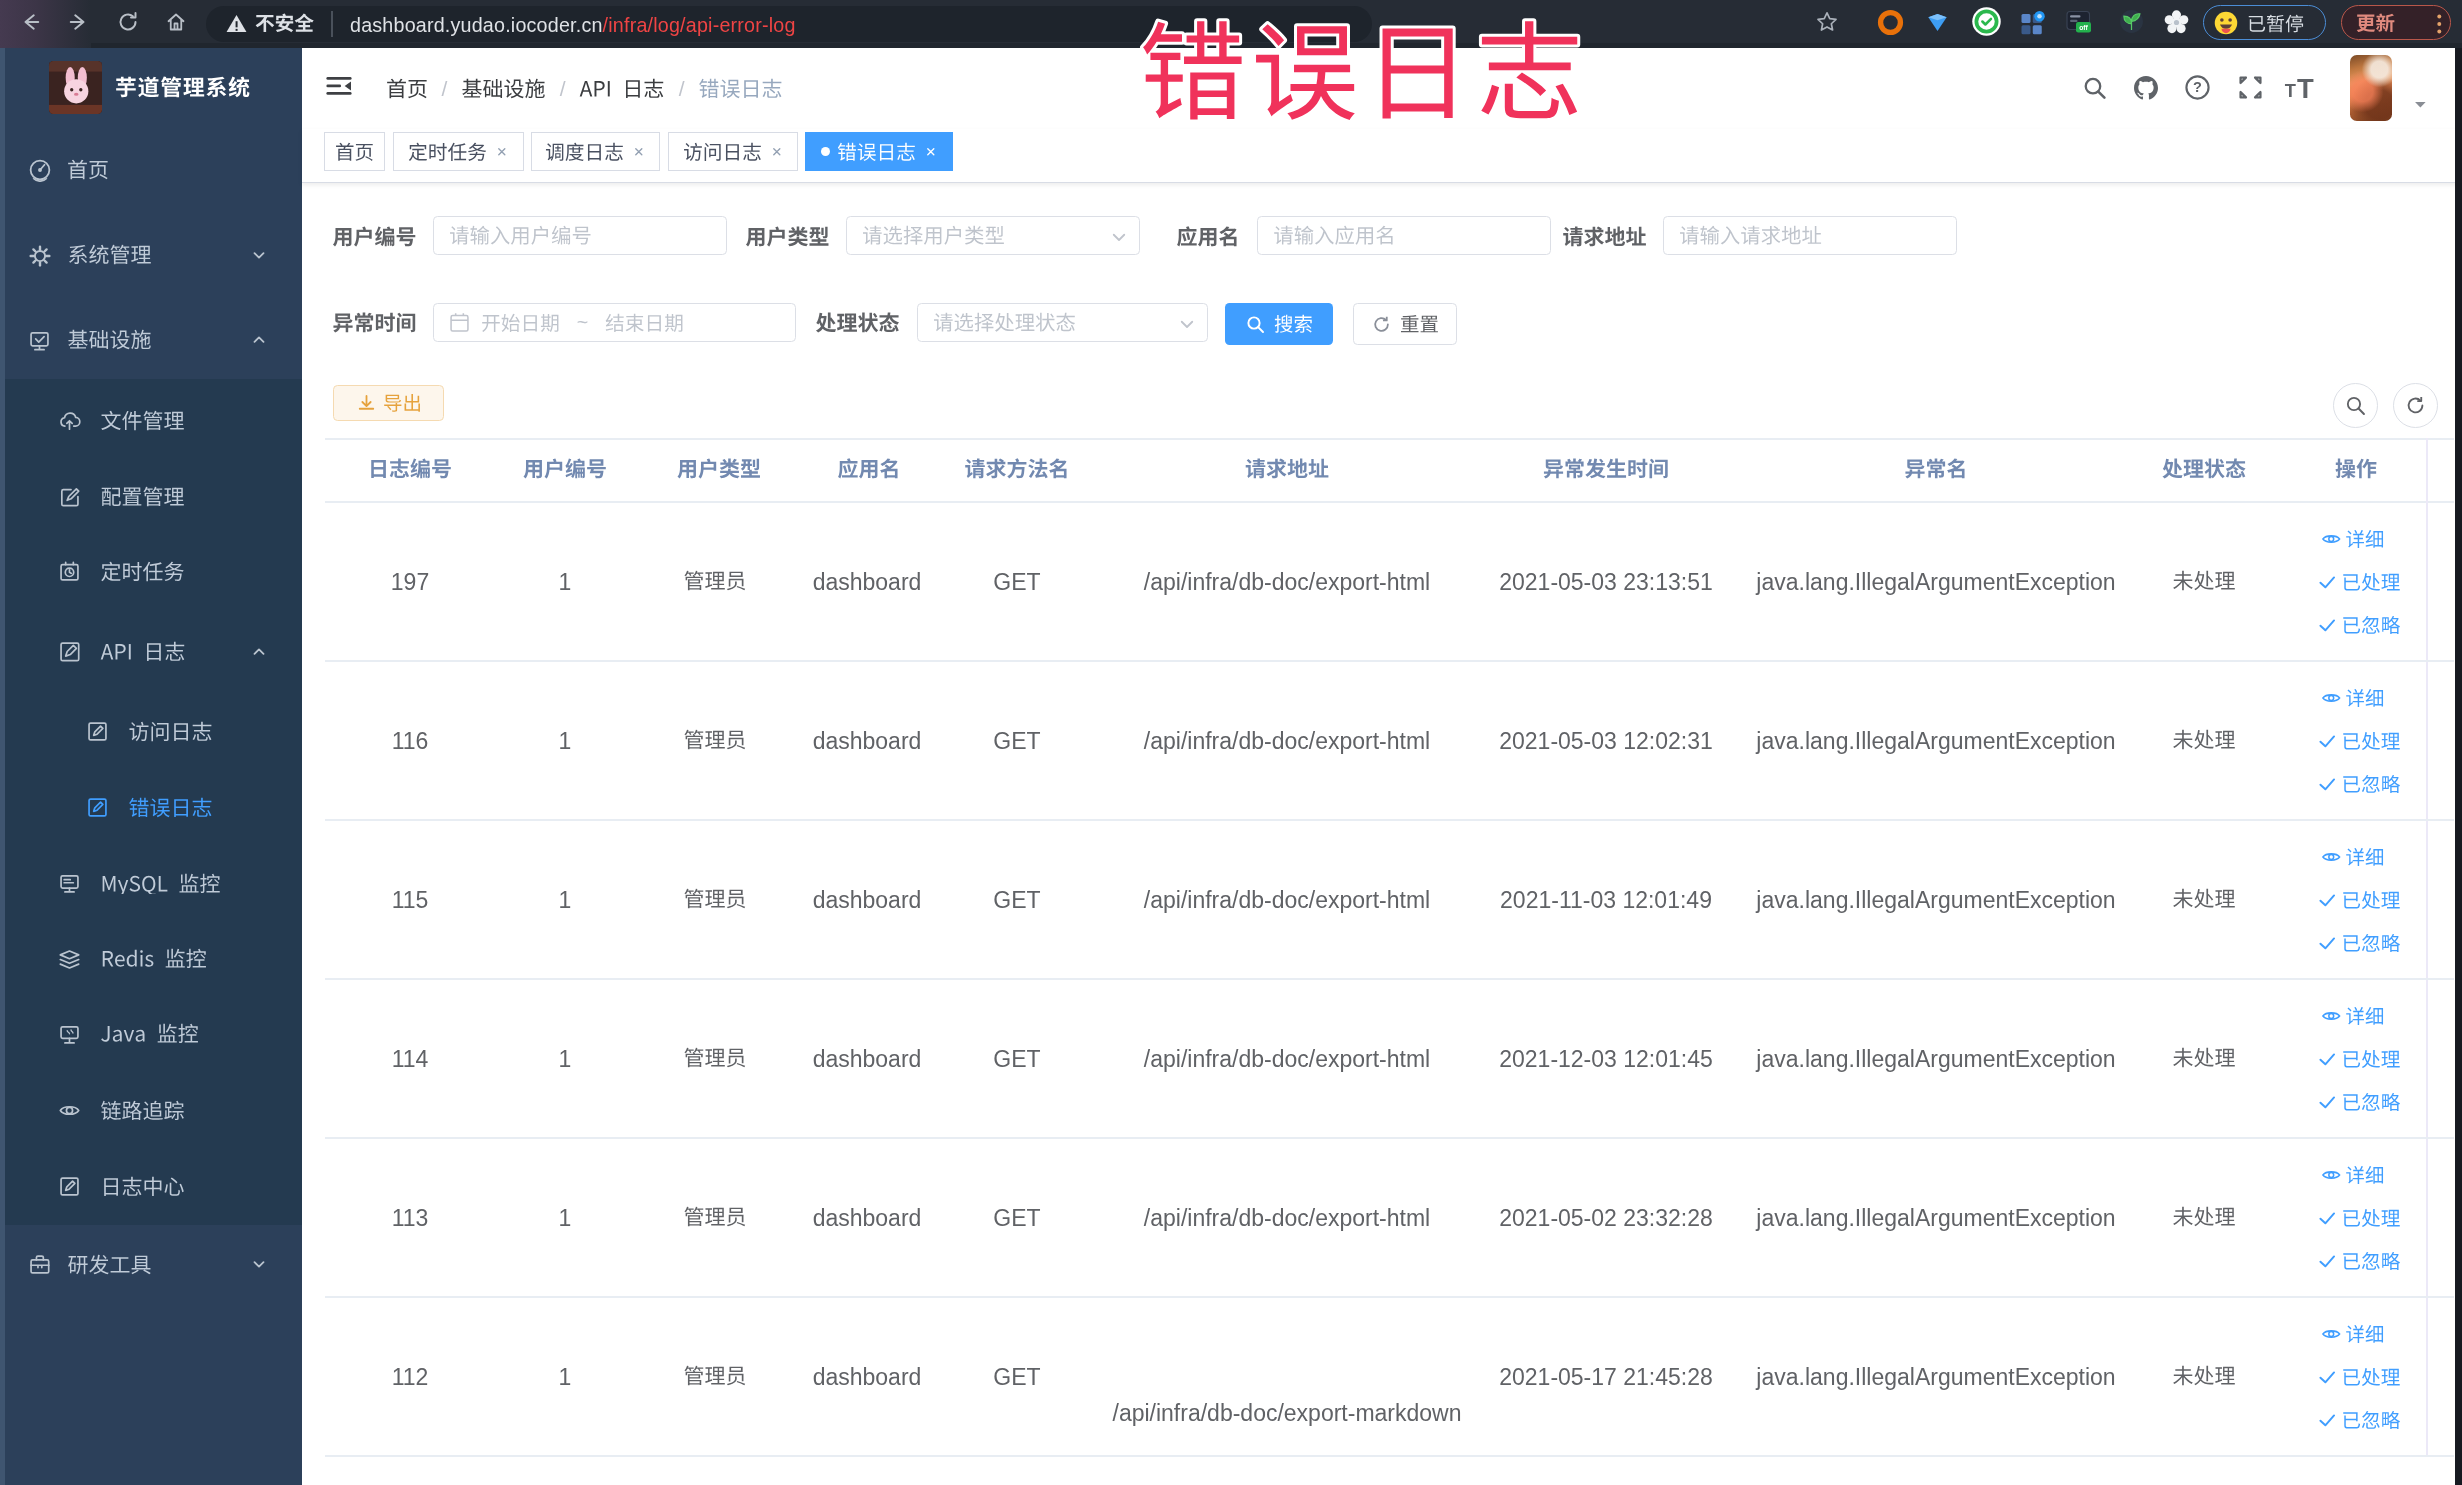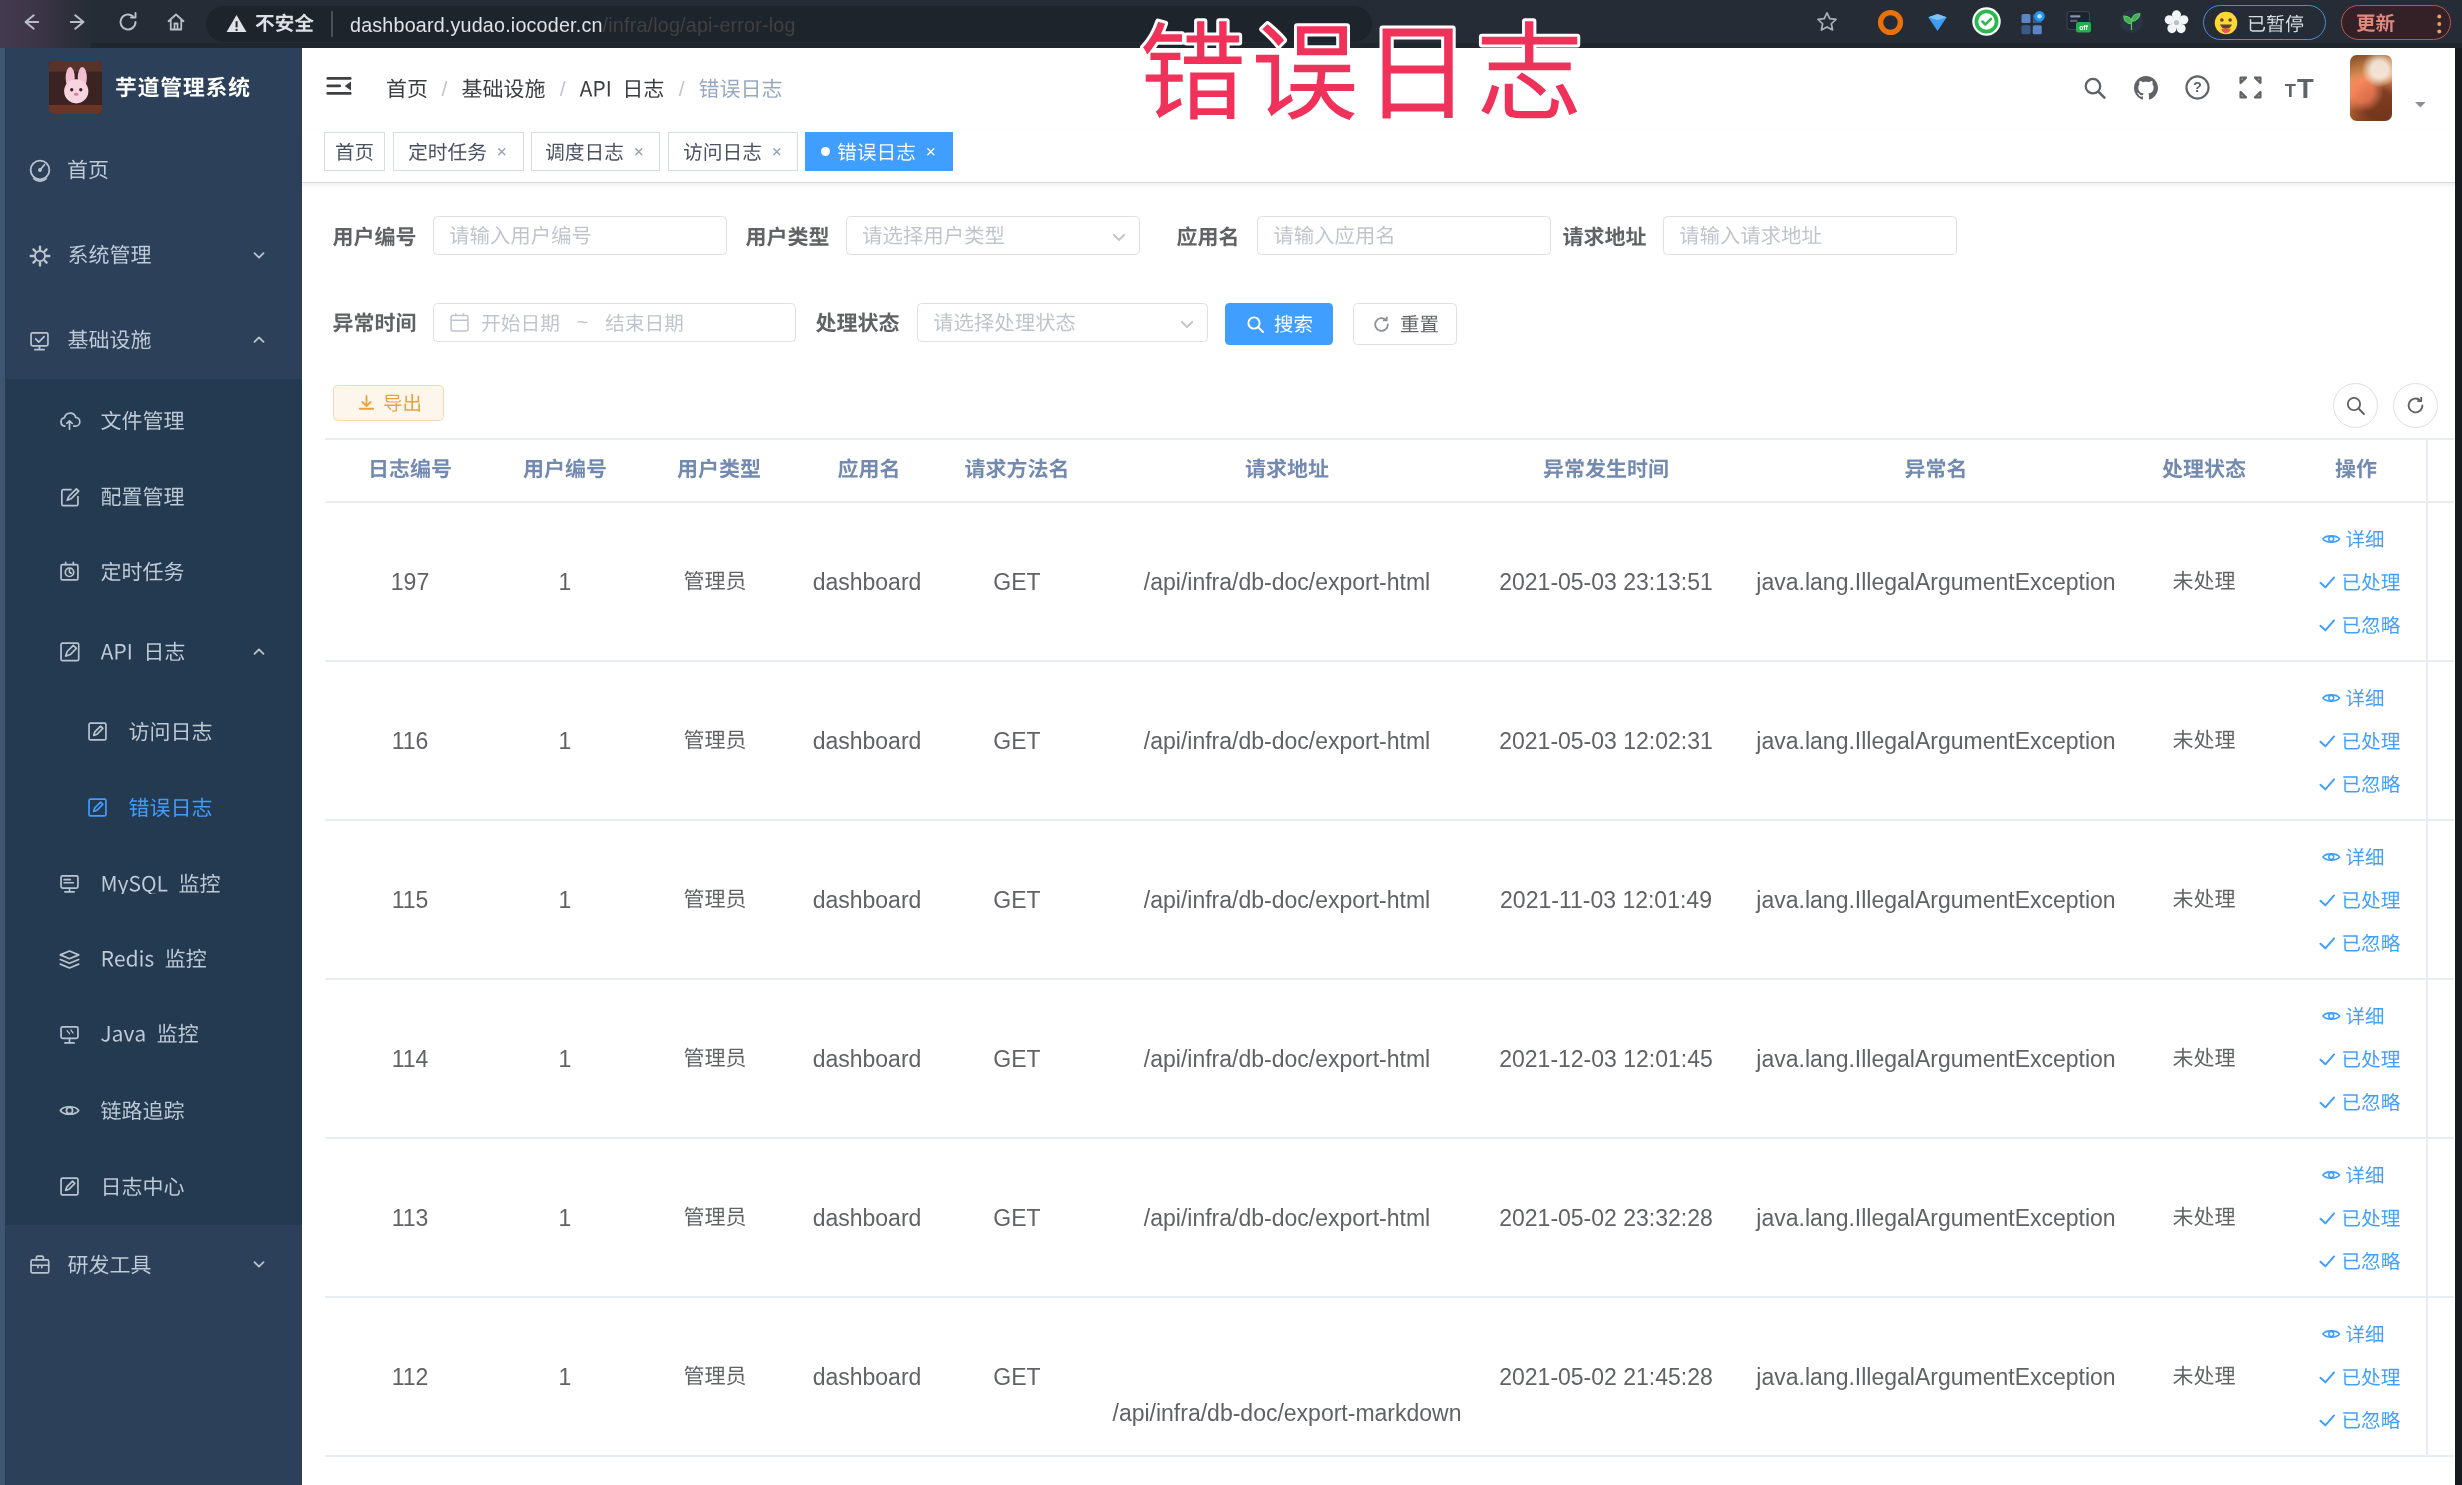--- a/index.html
+++ b/index.html
@@ -43,21 +43,21 @@
     </svg>
   </div>
 <div class="abs" style="left:255px;top:13px"><svg class="t" width="59" height="19.7" viewBox="0 0 78 26" fill="#dde1e6">
       <g transform="translate(0,22.9) scale(0.02600,-0.02600)">
         <use href="#b4e0d" x="0"></use>
         <use href="#b5b89" x="1000"></use>
         <use href="#b5168" x="2000"></use>
       </g>
     </svg></div>
 <div class="abs" style="left:331px;top:10.6px;width:1.5px;height:26px;background:#4a515b"></div>
-<div class="abs" style="left:350px;top:14.4px;font-family:'Liberation Sans';font-size:19.7px;color:#dfe2e6;white-space:nowrap;letter-spacing:0.2px">dashboard.yudao.iocoder.cn<span style="color:#404040">/infra/log/api-error-log</span></div>
+<div class="abs" style="left:350px;top:14.4px;font-family:'Liberation Sans';font-size:19.7px;color:#dfe2e6;white-space:nowrap;letter-spacing:0.2px">dashboard.yudao.iocoder.cn<span style="color:#ef4444">/infra/log/api-error-log</span></div>
 <div class="abs" style="left:1814px;top:9px">
     <svg width="26" height="26" viewBox="0 0 34 34">
       <path d="M17 5 l3.6 7.6 8.2 1 -6.1 5.7 1.6 8.2 -7.3 -4.1 -7.3 4.1 1.6 -8.2 -6.1 -5.7 8.2 -1 Z" fill="none" stroke="#aab1ba" stroke-width="2.2" stroke-linejoin="round"></path>
     </svg>
   </div>
 <div class="abs" style="left:1876px;top:7.6px">
     <svg width="29" height="29" viewBox="0 0 38 38">
       <circle cx="19" cy="19" r="13" fill="none" stroke="#e8710a" stroke-width="7"></circle>
     </svg>
   </div>
@@ -1213,21 +1213,21 @@
 <div class="cx" style="left:715px;top:1377px"><svg class="t" width="64" height="21" viewBox="0 0 84 28" fill="#606266">
       <g transform="translate(0,24.6) scale(0.02800,-0.02800)">
         <use href="#r7ba1" x="0"></use>
         <use href="#r7406" x="1000"></use>
         <use href="#r5458" x="2000"></use>
       </g>
     </svg></div>
 <div class="cx lat" style="left:867px;top:1377px">dashboard</div>
 <div class="cx lat" style="left:1017px;top:1377px">GET</div>
 <div class="cx lat" style="left:1287px;top:1413px">/api/infra/db-doc/export-markdown</div>
-<div class="cx lat" style="left:1606px;top:1377px">2021-05-02 21:45:28</div>
+<div class="cx lat" style="left:1606px;top:1377px">2021-05-17 21:45:28</div>
 <div class="cx lat" style="left:1936px;top:1377px">java.lang.IllegalArgumentException</div>
 <div class="cx" style="left:2204px;top:1377px"><svg class="t" width="64" height="21" viewBox="0 0 84 28" fill="#606266">
       <g transform="translate(0,24.6) scale(0.02800,-0.02800)">
         <use href="#r672a" x="0"></use>
         <use href="#r5904" x="1000"></use>
         <use href="#r7406" x="2000"></use>
       </g>
     </svg></div>
 <div class="cx" style="left:2353px;top:1334px">
     <span style="display:flex;align-items:center;gap:4.5px">

